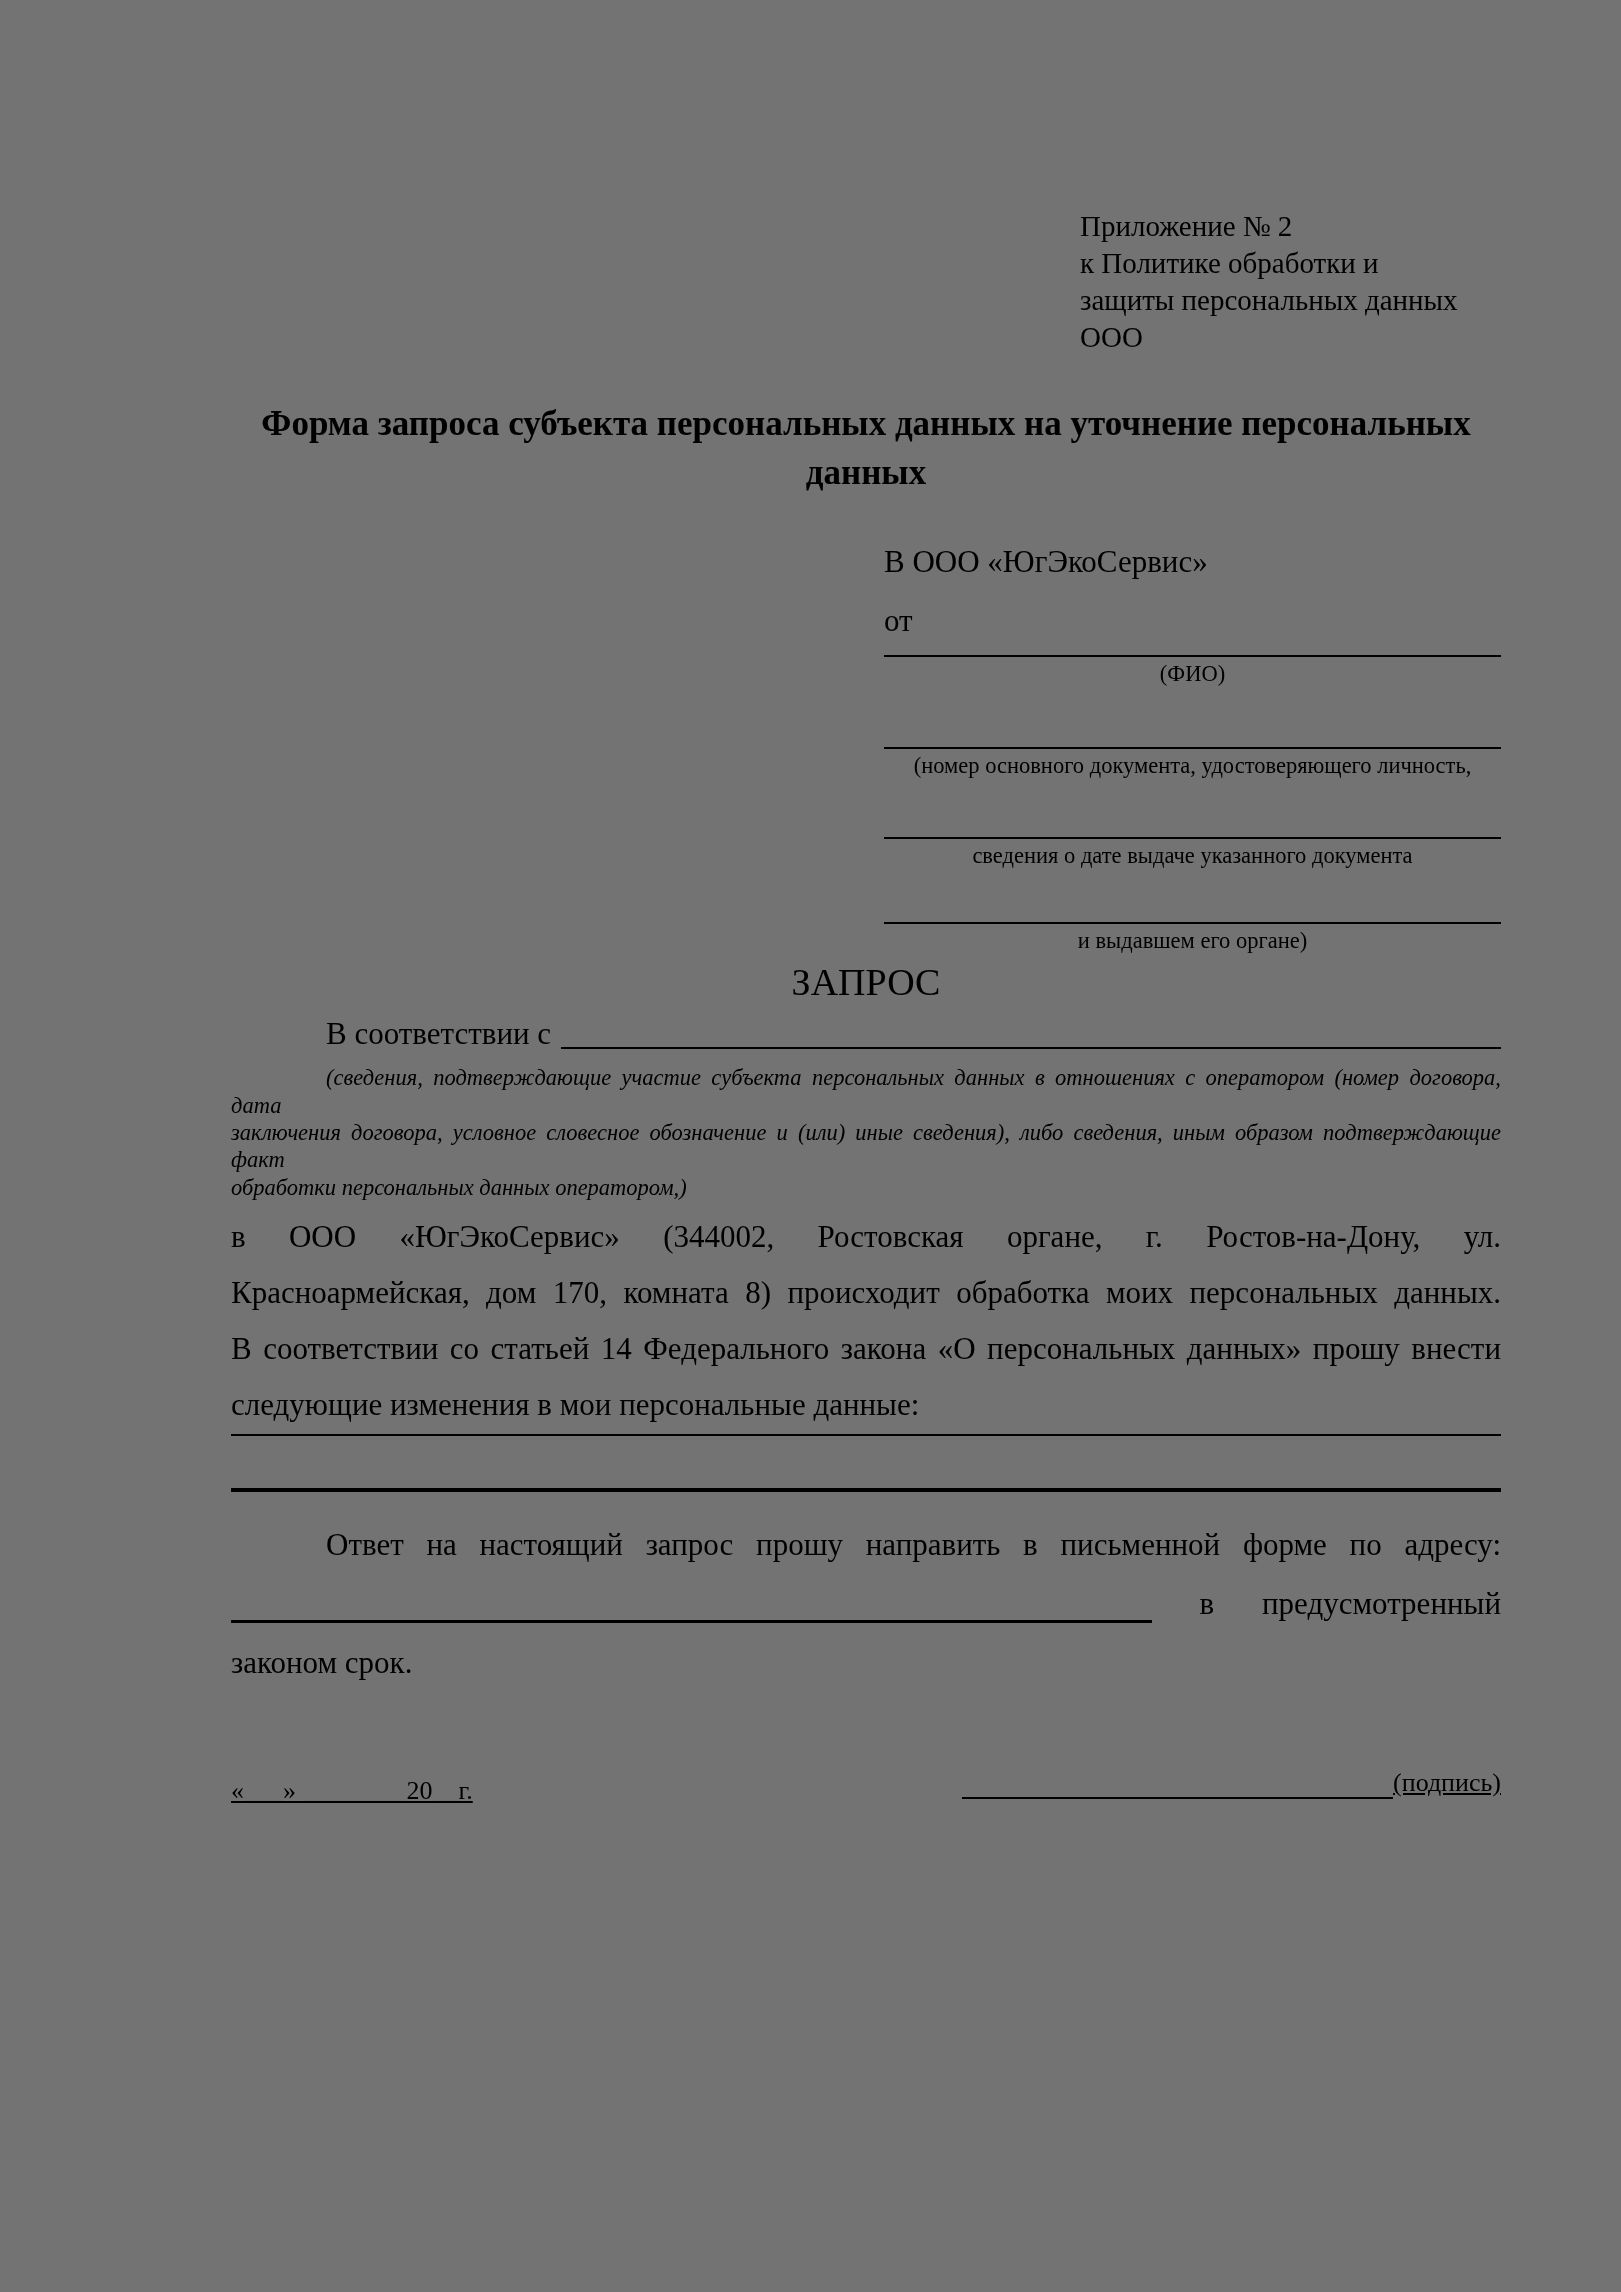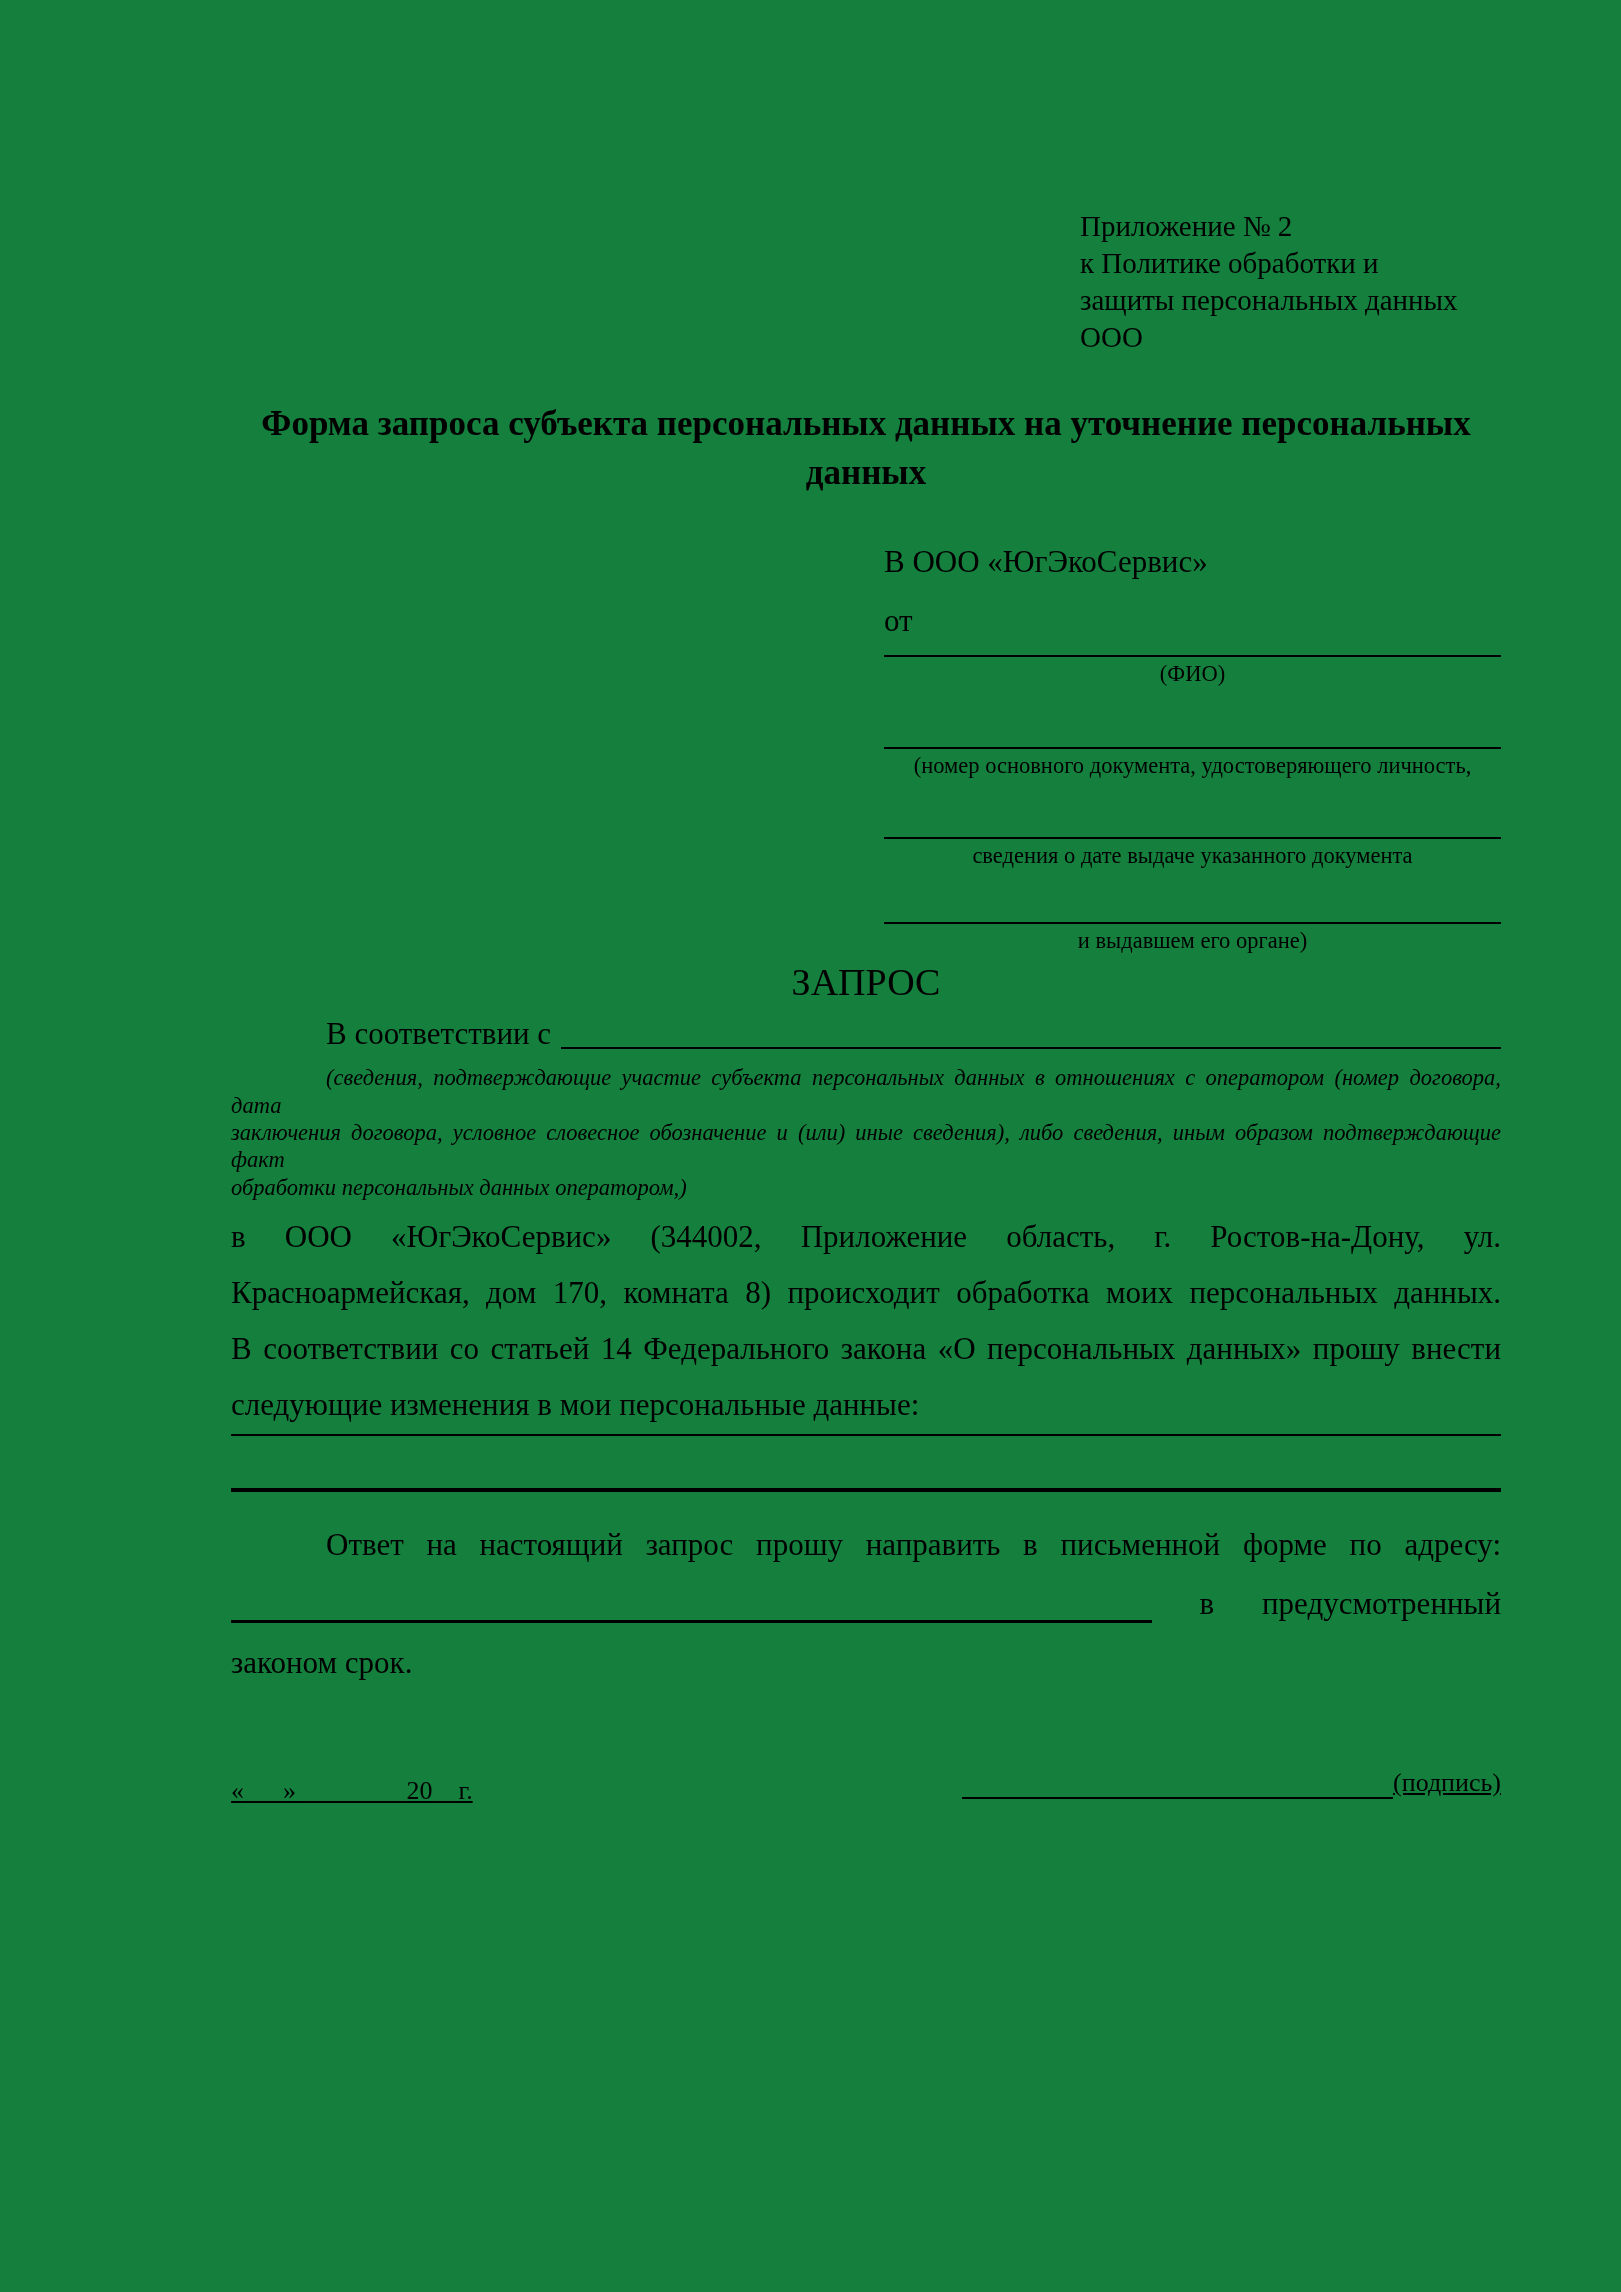--- a/index.html
+++ b/index.html
@@ -2,21 +2,21 @@
 <html lang="ru"><head>
 <meta charset="utf-8">
 <style>
   * { margin: 0; padding: 0; box-sizing: border-box; }
   html, body { background: #ffffff; }
   .page {
     position: relative;
     width: 1621px;
     height: 2293px;
     margin: 0 auto;
-    background: #15803d;
+    background: #737373;
     color: #000000;
     font-family: "Liberation Serif", "DejaVu Serif", serif;
     padding: 208px 120px 0 231px;
   }
 
   
   .appendix {
     width: 421px;
     margin-left: auto;
     font-size: 29px;
@@ -173,21 +173,21 @@
     <span class="accordance-fill"></span>
   </div>
 
   <div class="fine-print">
     <div class="fp-line fp-first">(сведения, подтверждающие участие субъекта персональных данных в отношениях с оператором (номер договора, дата</div>
     <div class="fp-line">заключения договора, условное словесное обозначение и (или) иные сведения), либо сведения, иным образом подтверждающие факт</div>
     <div class="fp-line fp-last">обработки персональных данных оператором,)</div>
   </div>
 
   <div class="body-par">
-    <div class="body-line">в ООО «ЮгЭкоСервис» (344002, Приложение область, г. Ростов-на-Дону, ул.</div>
+    <div class="body-line">в ООО «ЮгЭкоСервис» (344002, Ростовская органе, г. Ростов-на-Дону, ул.</div>
     <div class="body-line">Красноармейская, дом 170, комната 8) происходит обработка моих персональных данных.</div>
     <div class="body-line">В соответствии со статьей 14 Федерального закона «О персональных данных» прошу внести</div>
     <div class="body-line body-last">следующие изменения в мои персональные данные:</div>
   </div>
 
   <div class="blank-rule rule-1"></div>
   <div class="blank-rule rule-2"></div>
 
   <div class="reply">
     <div class="reply-line1">Ответ на настоящий запрос прошу направить в письменной форме по адресу:</div>

